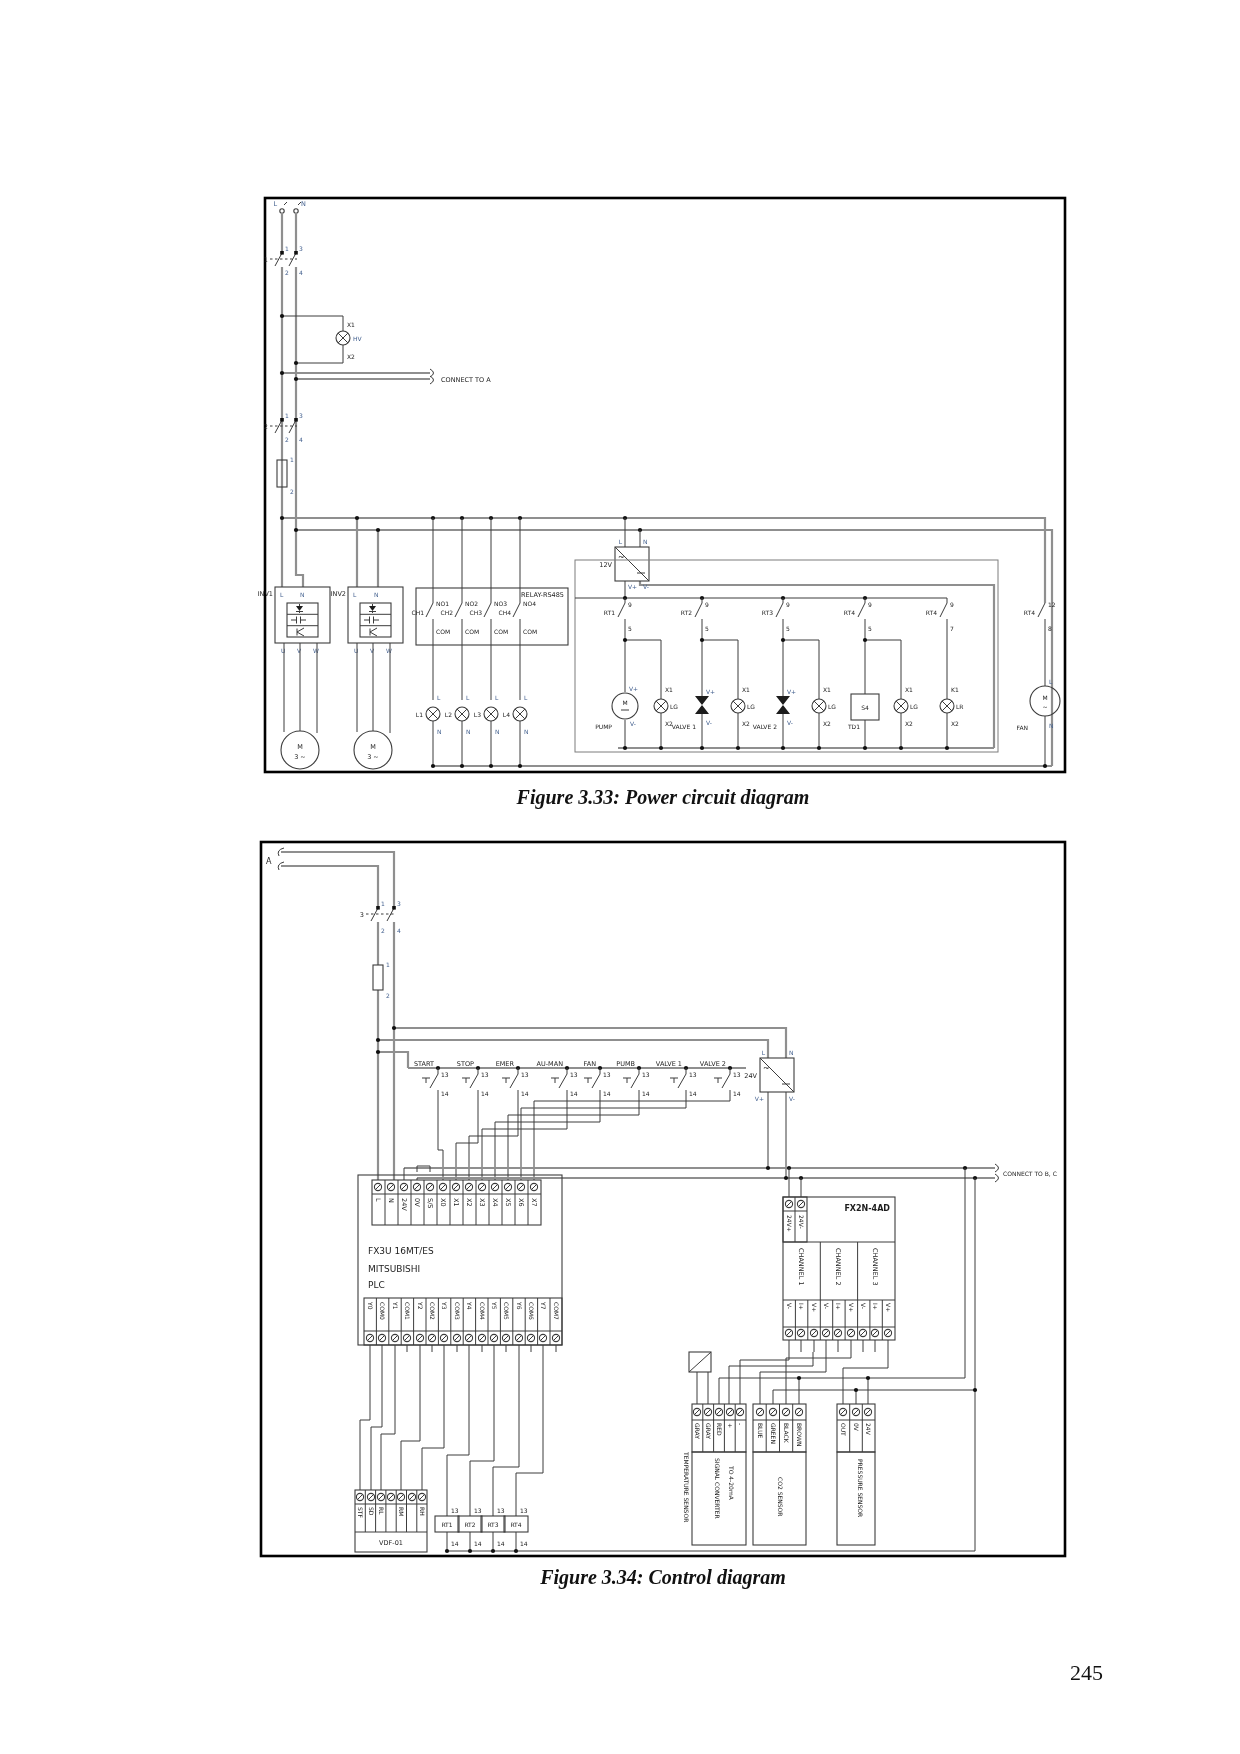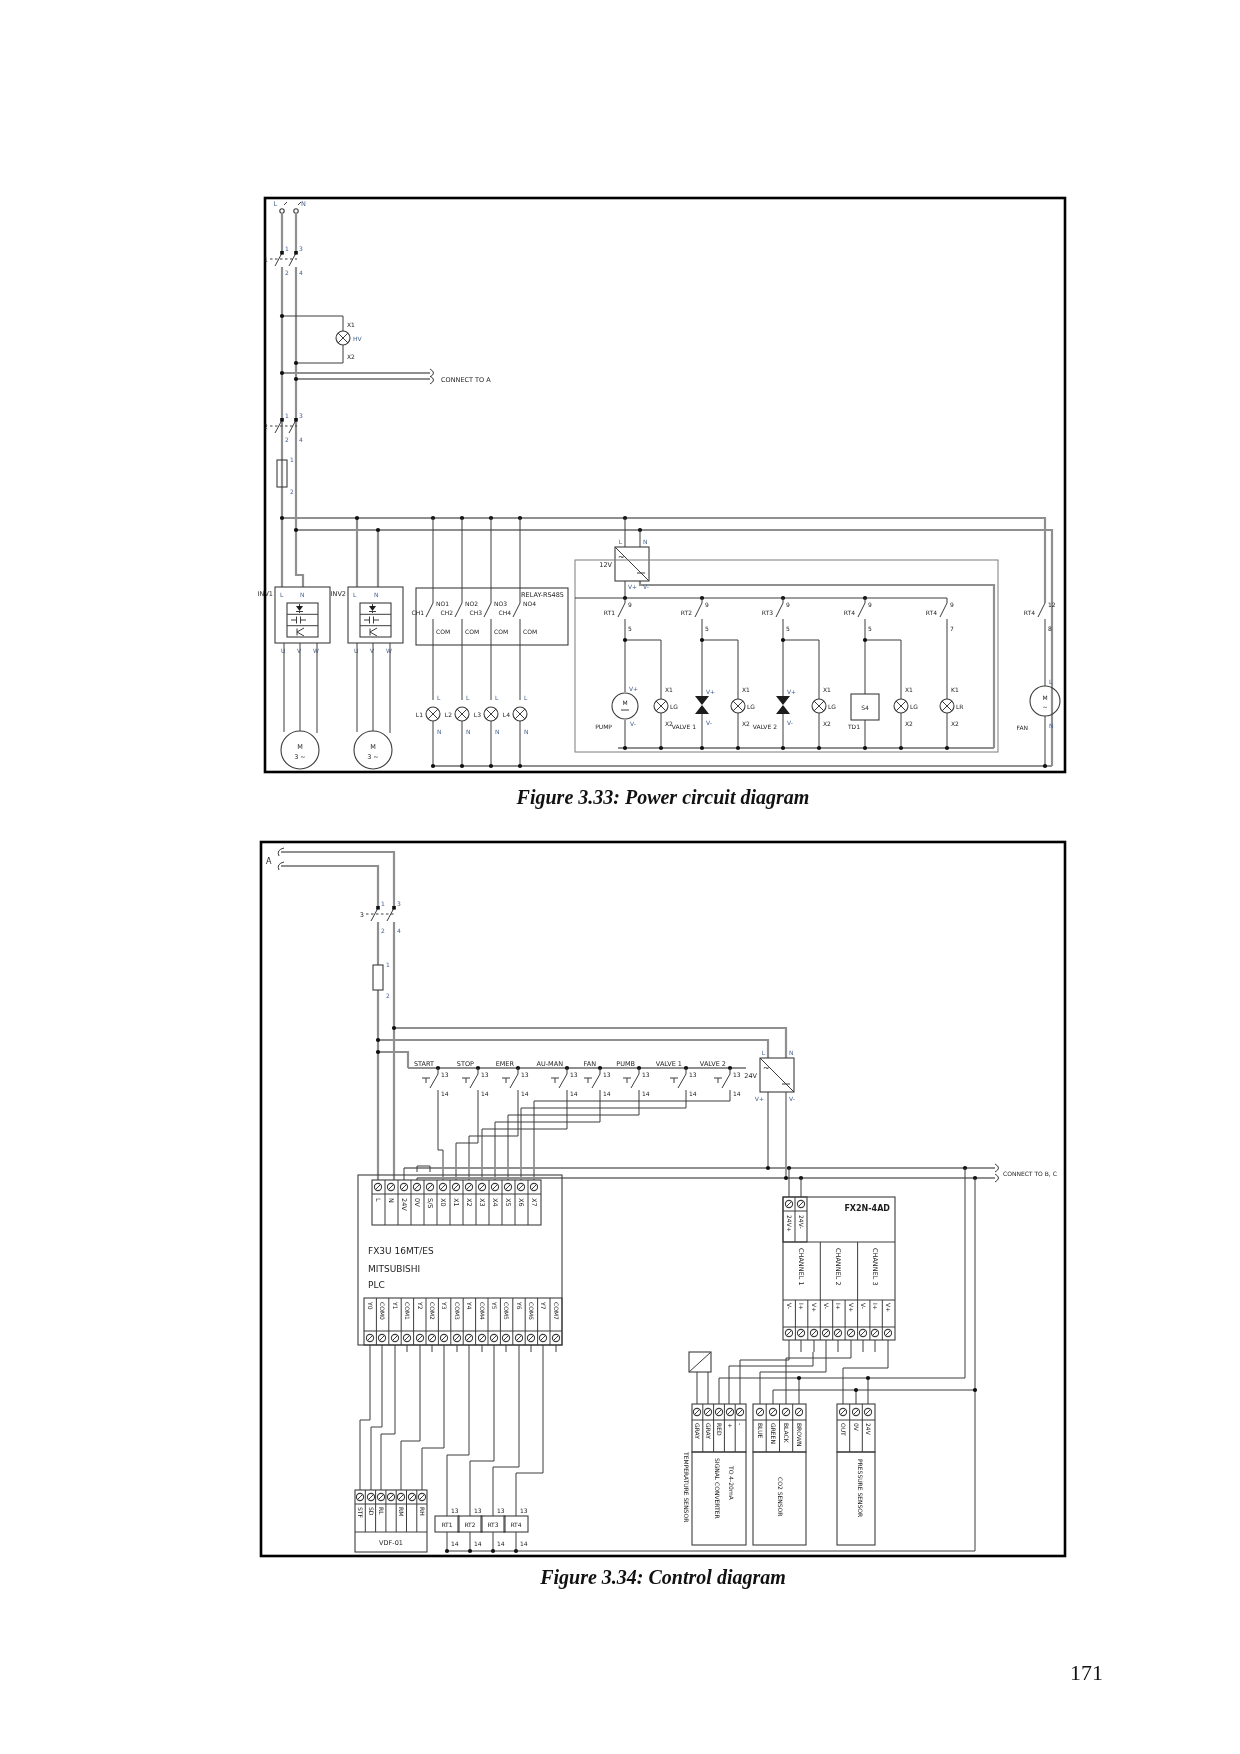--- a/index.html
+++ b/index.html
@@ -724,13 +724,13 @@
       <path class="w" d="M516,1532 V1551"></path>
       <text class="t6" x="520" y="1546">14</text>
       <use href="#dot" x="516" y="1551"></use>
     </g>
   </g>
 </svg>
 </div>
 
 <div class="caption" style="top:1566px;">Figure 3.34: Control diagram</div>
 
-<div class="pagenum">171</div>
+<div class="pagenum">245</div>
 
 </body></html>

